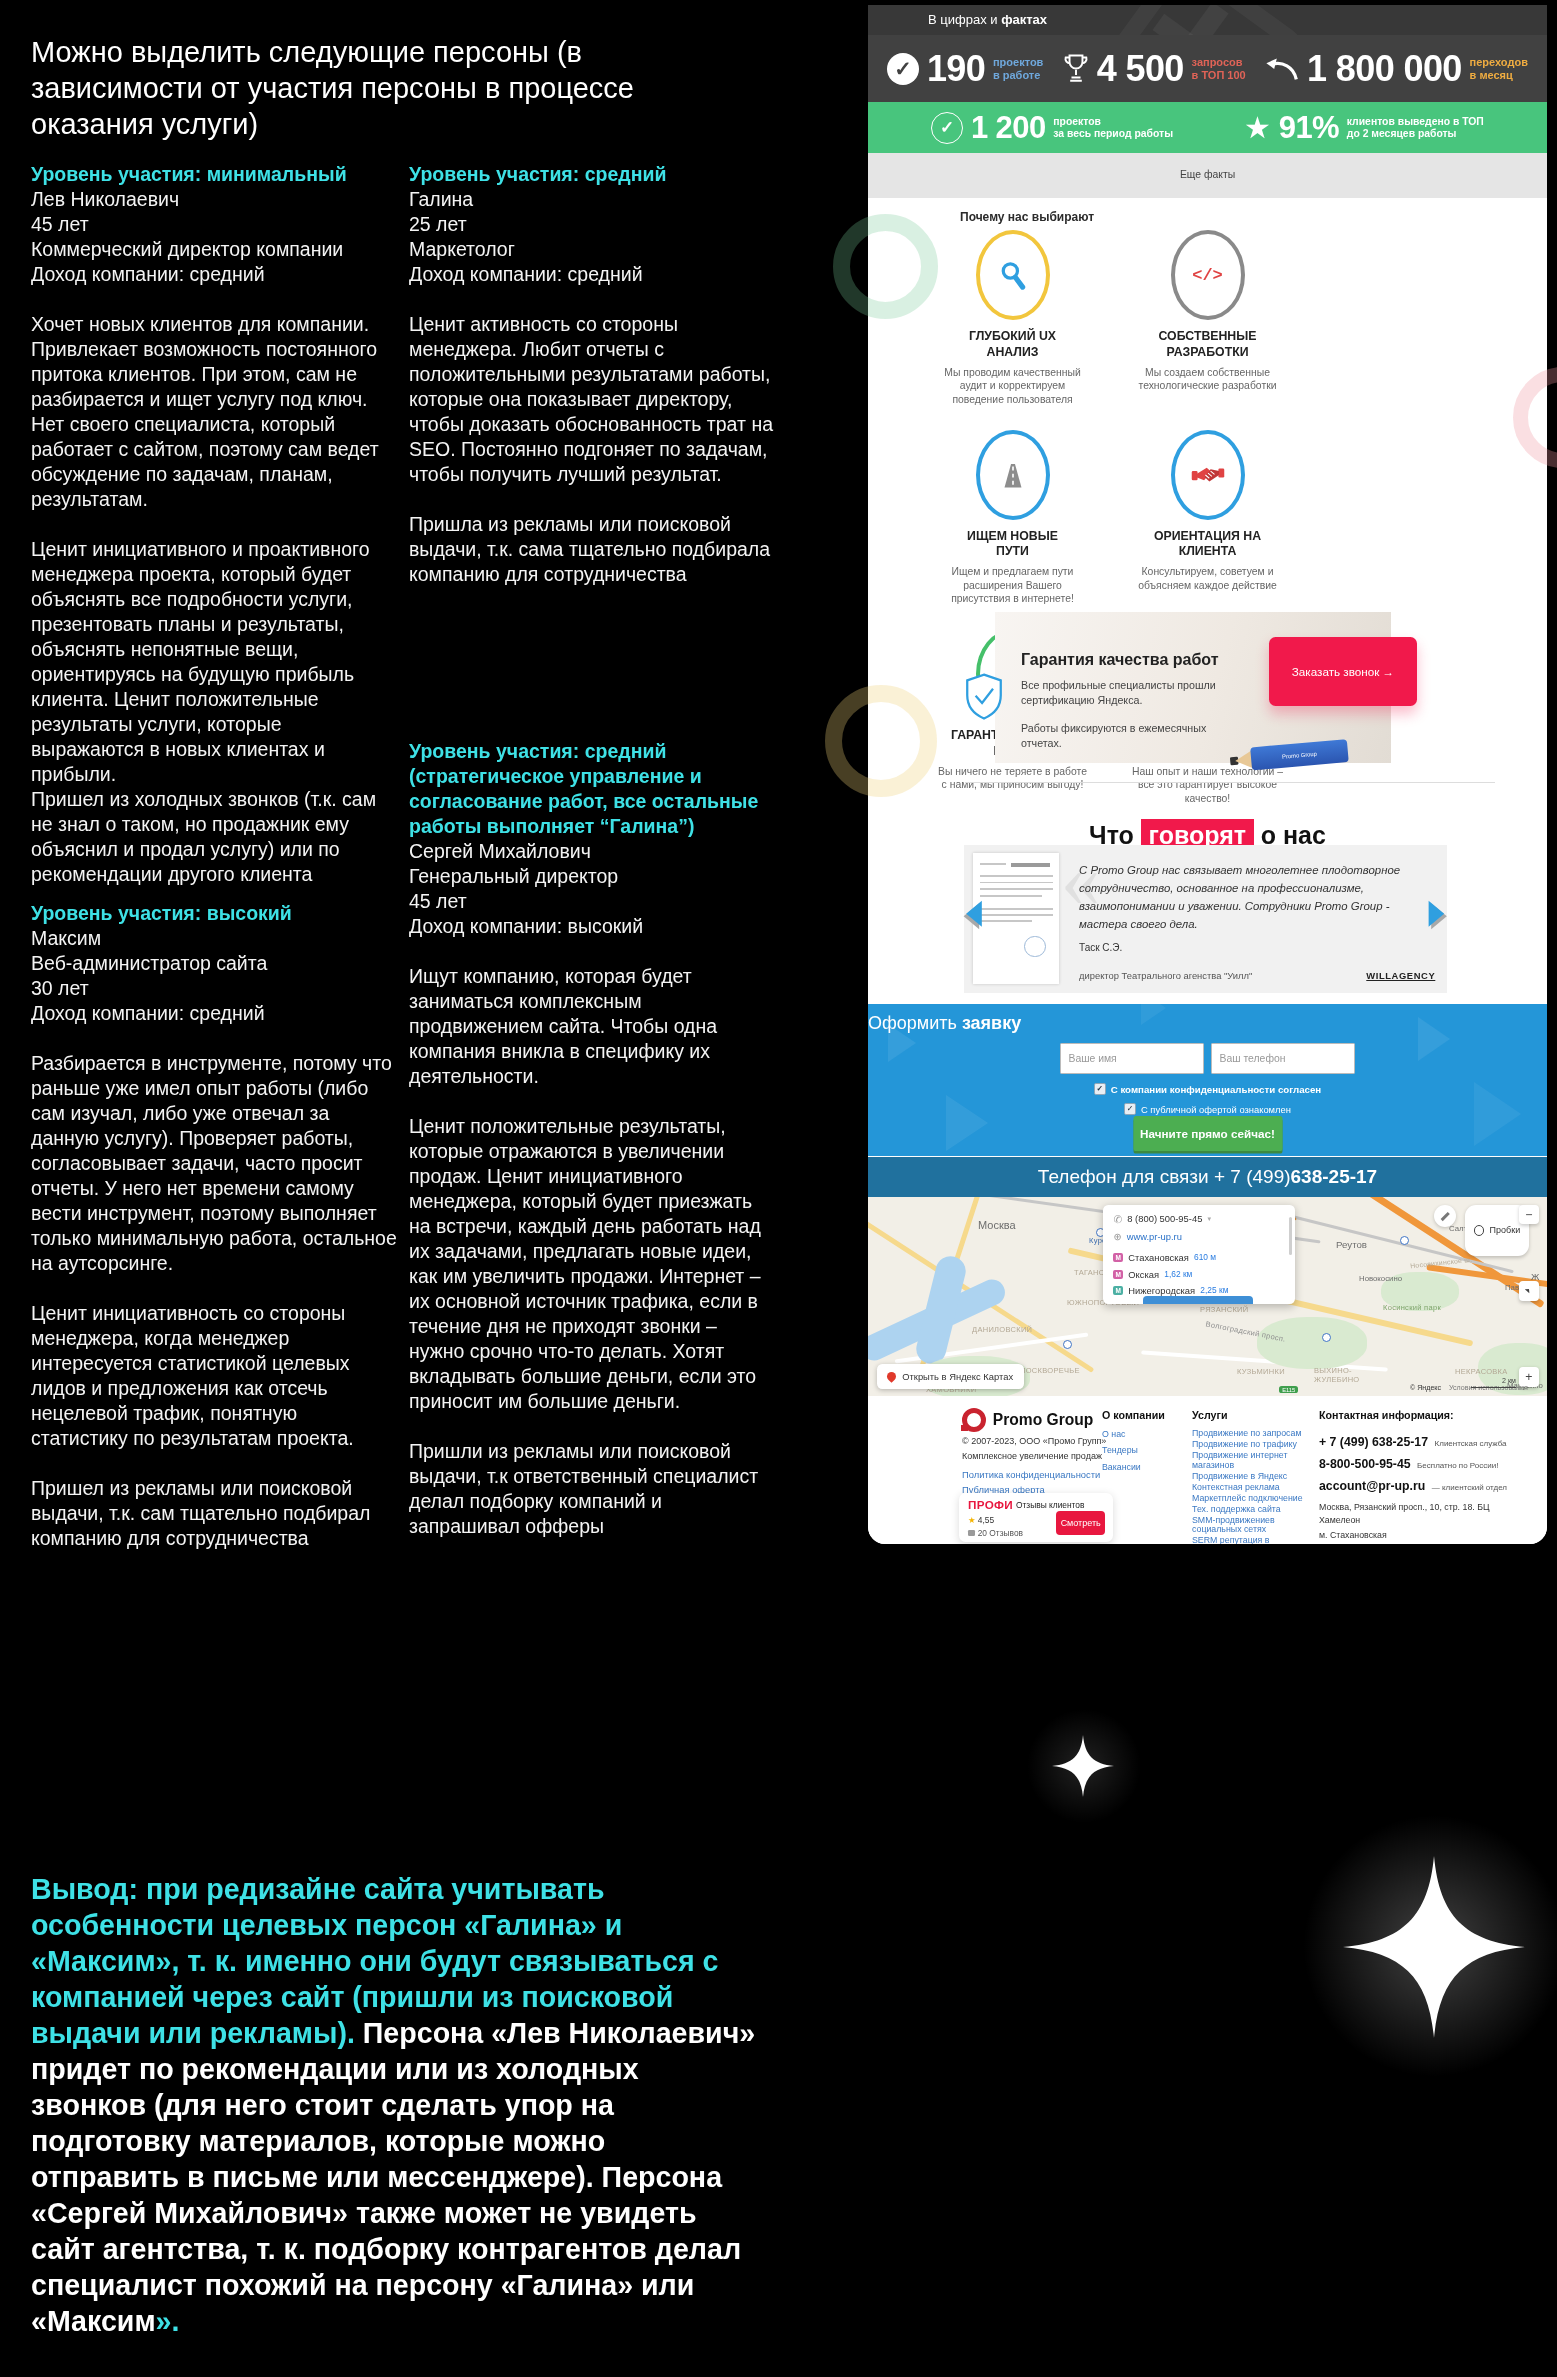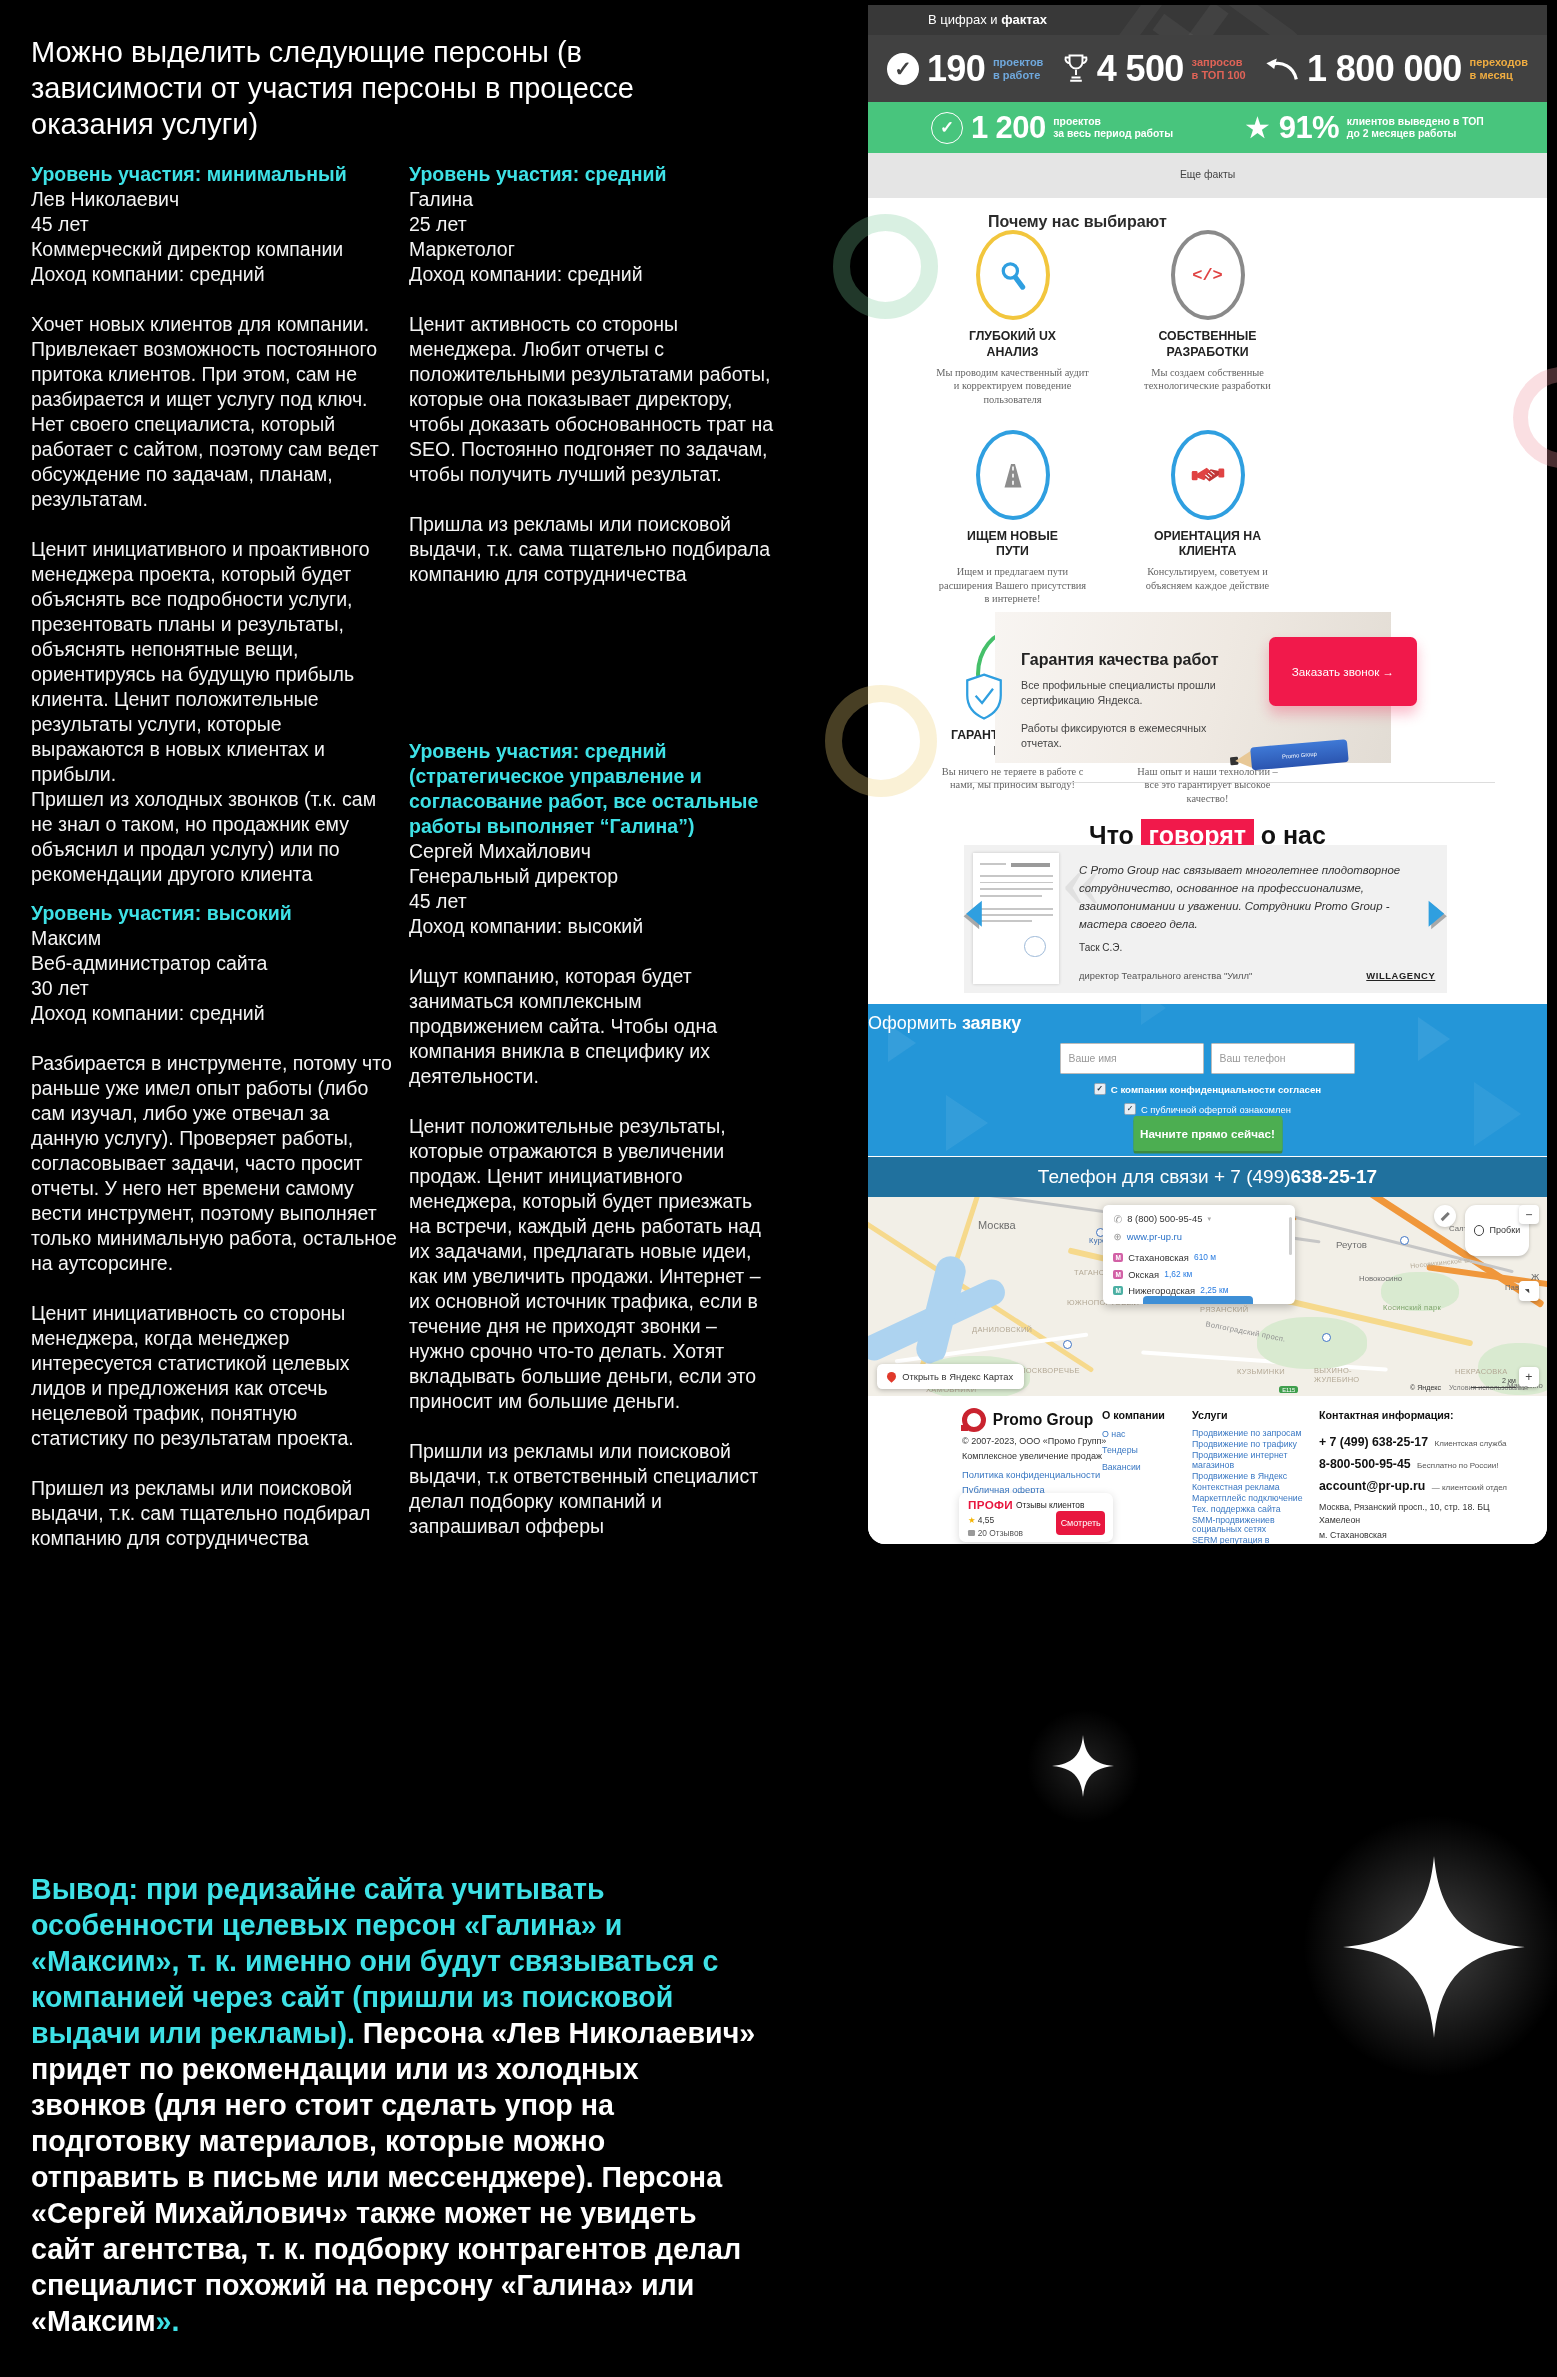--- a/index.html
+++ b/index.html
@@ -45,30 +45,30 @@
   .ic-check{width:32px;height:32px;border-radius:50%;background:#fff;color:#414141;
             font-size:21px;font-weight:700;display:flex;align-items:center;justify-content:center;}
   .s-green{top:97px;height:51px;background:#48c57d;display:flex;align-items:center;justify-content:center;gap:71px;}
   .s-green .stat .num{font-size:31px;}
   .s-green .lbl{color:#fff;font-size:10.4px;font-weight:700;line-height:11.7px;}
   .oc-check{width:30px;height:30px;border-radius:50%;border:1.9px solid #fff;color:#fff;font-size:17px;font-weight:700;
             display:flex;align-items:center;justify-content:center;}
   .star-ic{font-size:30px;color:#fff;line-height:30px;}
   .s-facts{top:148px;height:45px;background:#e5e5e5;}
   .s-facts .t{position:absolute;left:50%;transform:translateX(-50%);top:15.6px;font-size:10.4px;color:#444;}
-  .why-h{position:absolute;left:92px;top:195px;font-size:16px;color:#2b2b2b;margin-left:28px;}
+  .why-h{position:absolute;left:92px;top:195px;font-size:12px;color:#2b2b2b;}
   .features{position:absolute;left:47px;top:225px;width:584px;display:flex;flex-wrap:wrap;}
   .feat{width:195px;text-align:center;margin-bottom:23.4px;}
   .ring{width:66px;height:82px;border-radius:50%;border:4.5px solid;margin:0 auto 9px;
         display:flex;align-items:center;justify-content:center;}
   .rg-yel{border-color:#f2c63d}.rg-gray{border-color:#8a8a8a}.rg-blue{border-color:#2f9fe0}
   .rg-green{border-color:#45c06a}.rg-red{border-color:#e04343}
   .code-glyph{font-size:17px;font-weight:700;color:#e04343;font-family:"Liberation Mono",monospace;}
   .ftitle{font-size:12.3px;font-weight:700;color:#222;line-height:15.6px;width:123px;margin:0 auto 5.2px;}
-  .fdesc{font-size:10.4px;color:#666;line-height:13.6px;width:153px;margin:0 auto;font-family:Liberation Serif, serif;}
+  .fdesc{font-size:10.4px;color:#666;line-height:13.6px;width:153px;margin:0 auto;}
   .s-guar{position:absolute;left:127px;top:607px;width:396px;height:151px;
           background:linear-gradient(105deg,#f8f5f2 0%,#efe9e2 55%,#e2dcd4 100%);}
   .shield{position:absolute;left:-32px;top:60px;}
   .g-title{position:absolute;left:26px;top:39px;font-size:16px;font-weight:700;color:#222;margin:0;}
   .g-p{position:absolute;left:26px;width:221px;font-size:10.7px;color:#444;line-height:15px;margin:0;}
   .g-p1{top:66px}.g-p2{top:109px}
   .g-btn{position:absolute;left:274px;top:25px;width:148px;height:69px;background:#f1194b;border-radius:6.5px;
          color:#fff;font-size:11.7px;display:flex;align-items:center;justify-content:center;
          box-shadow:0 7.8px 13px rgba(241,25,75,.28);cursor:pointer;}
   .pencil{position:absolute;left:239px;top:132px;width:114px;height:23.4px;transform:rotate(-5deg);}

